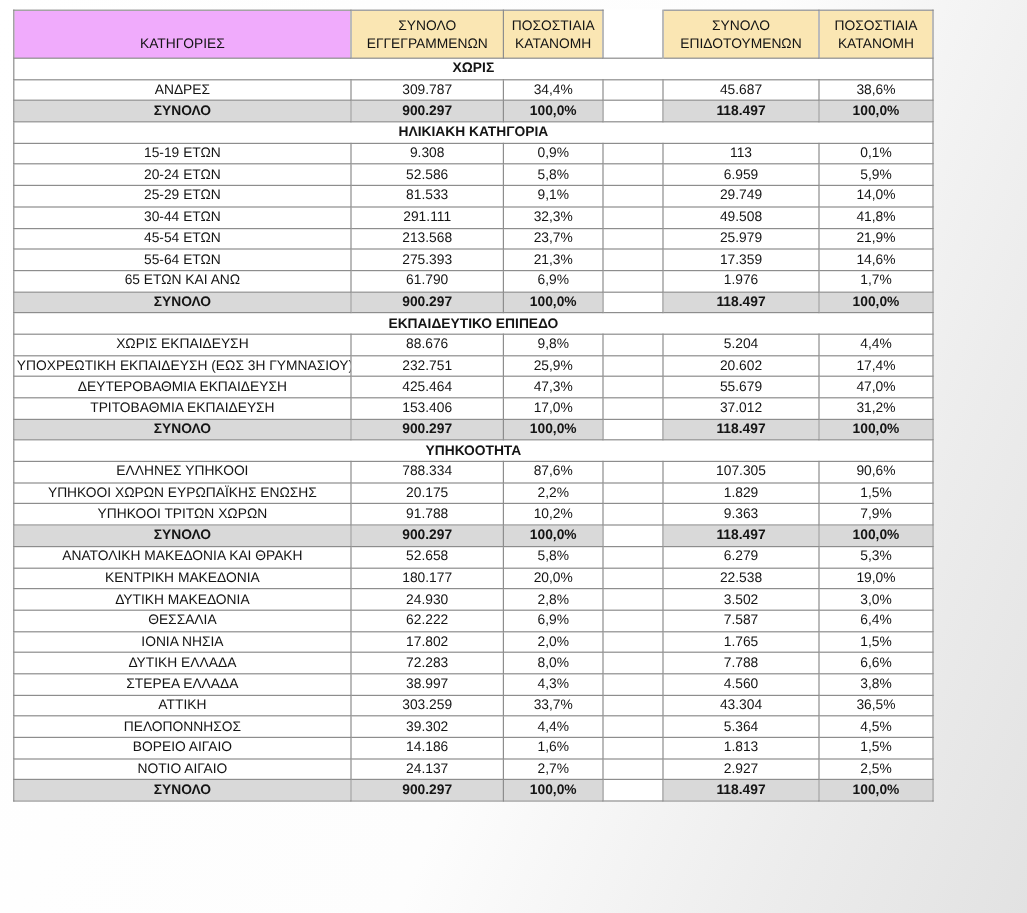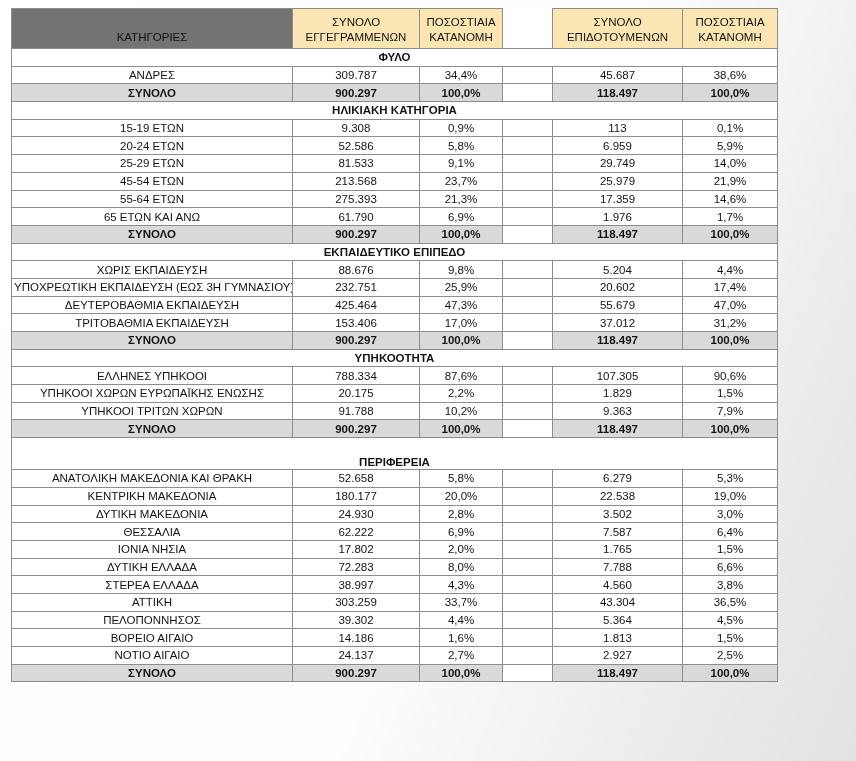--- a/index.html
+++ b/index.html
@@ -39,21 +39,21 @@
     font-weight:400;
   }
   thead tr { height:40px; }
   thead th {
     background:var(--header-fill, #fae6b3);
     white-space:pre-line;
     line-height:1.35;
     vertical-align:bottom;
     padding-bottom:2px;
   }
-  thead th.cat { background:#737373; }
+  thead th.cat { background:#f0abfc; }
   thead th.spacer {
     background:#ffffff;
     border-top:none;
     border-bottom:none;
   }
   tbody tr { height:17.7px; }
   tbody tr.tall { height:32px; }
   tbody tr.tall td { vertical-align:bottom; padding-bottom:1px; }
   td.section-title { font-weight:700; }
   tr.total-row td {
@@ -84,21 +84,21 @@
 ΚΑΤΑΝΟΜΗ</th>
         <th class="spacer"></th>
         <th>ΣΥΝΟΛΟ
 ΕΠΙΔΟΤΟΥΜΕΝΩΝ</th>
         <th>ΠΟΣΟΣΤΙΑΙΑ
 ΚΑΤΑΝΟΜΗ</th>
       </tr>
     </thead>
     <tbody id="table-body">
         <tr>
-          <td class="section-title" colspan="6">ΦΥΛΟ</td>
+          <td class="section-title" colspan="6">ΧΩΡΙΣ</td>
         </tr>
         <tr>
           <td>ΑΝΔΡΕΣ</td>
           <td>309.787</td>
           <td>34,4%</td>
           <td class="spacer"></td>
           <td>45.687</td>
           <td>38,6%</td>
         </tr>
         <tr class="total-row">
@@ -130,20 +130,28 @@
         </tr>
         <tr>
           <td>25-29 ΕΤΩΝ</td>
           <td>81.533</td>
           <td>9,1%</td>
           <td class="spacer"></td>
           <td>29.749</td>
           <td>14,0%</td>
         </tr>
         <tr>
+          <td>30-44 ΕΤΩΝ</td>
+          <td>291.111</td>
+          <td>32,3%</td>
+          <td class="spacer"></td>
+          <td>49.508</td>
+          <td>41,8%</td>
+        </tr>
+        <tr>
           <td>45-54 ΕΤΩΝ</td>
           <td>213.568</td>
           <td>23,7%</td>
           <td class="spacer"></td>
           <td>25.979</td>
           <td>21,9%</td>
         </tr>
         <tr>
           <td>55-64 ΕΤΩΝ</td>
           <td>275.393</td>
@@ -238,23 +246,20 @@
           <td>9.363</td>
           <td>7,9%</td>
         </tr>
         <tr class="total-row">
           <td>ΣΥΝΟΛΟ</td>
           <td>900.297</td>
           <td>100,0%</td>
           <td class="spacer"></td>
           <td>118.497</td>
           <td>100,0%</td>
-        </tr>
-        <tr class="tall">
-          <td class="section-title" colspan="6">ΠΕΡΙΦΕΡΕΙΑ</td>
         </tr>
         <tr>
           <td>ΑΝΑΤΟΛΙΚΗ ΜΑΚΕΔΟΝΙΑ ΚΑΙ ΘΡΑΚΗ</td>
           <td>52.658</td>
           <td>5,8%</td>
           <td class="spacer"></td>
           <td>6.279</td>
           <td>5,3%</td>
         </tr>
         <tr>

